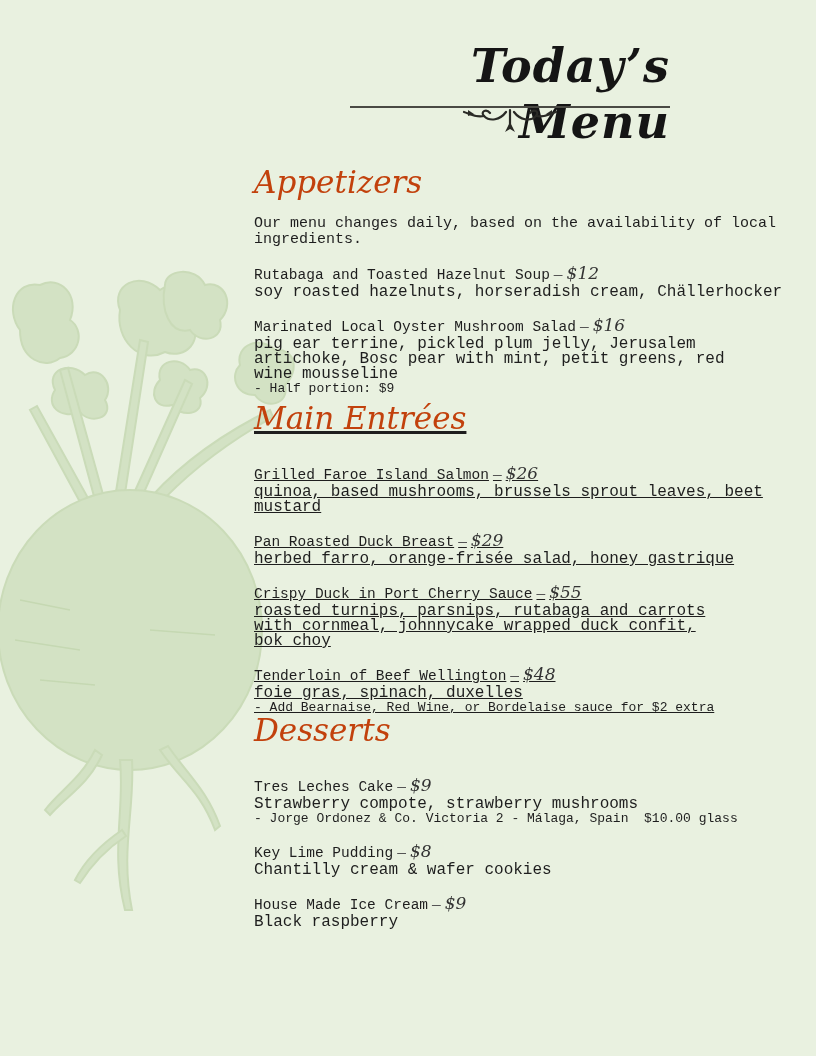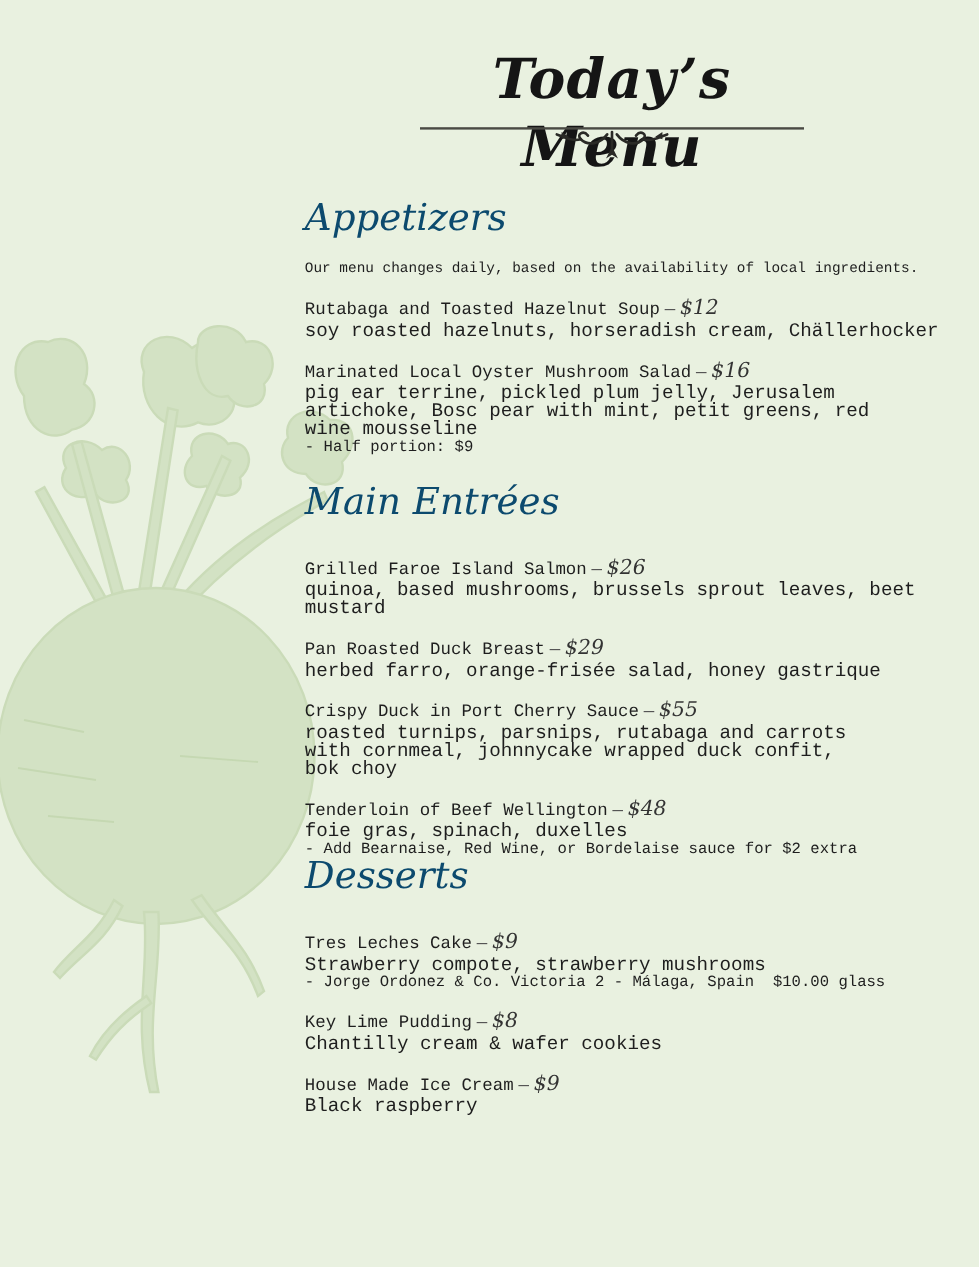--- a/index.html
+++ b/index.html
@@ -10,36 +10,37 @@
       font-family: "Liberation Mono", "DejaVu Sans Mono", monospace;
       color: #1e1e1e;
     }
     .bg-art { position: absolute; left: 0; top: 270px; width: 300px; height: 650px; z-index: 0; }
     .page { position: absolute; left: 0; top: 0; width: 816px; height: 1056px; z-index: 1; }
     .title-wrap { position: absolute; left: 350px; top: 38px; width: 320px; text-align: center; }
     .title {
       font-family: "DejaVu Serif", serif; font-style: italic;
       font-size: 46px; color: #151515; letter-spacing: 1px; line-height: 56px;
       margin: 0;
+      text-align: right;
     }
     .title-rule { position: absolute; left: 350px; top: 106px; width: 320px; height: 2px; background: #4a4a44; }
     .flourish { position: absolute; left: 460px; top: 108px; width: 100px; height: 26px; }
     .section-title {
       font-family: "DejaVu Serif", serif; font-style: italic;
-      font-size: 31px; color: #0c4a6e; margin: 0; line-height: 40px; font-weight: normal;
+      font-size: 31px; color: #c2410c; margin: 0; line-height: 40px; font-weight: normal;
     }
-    .intro { font-size: 12px; margin: 14px 0 0 0; line-height: 16px; }
+    .intro { font-size: 15px; margin: 14px 0 0 0; line-height: 16px; }
     .item { margin-top: 16px; }
     .item-line { font-size: 14.5px; line-height: 18px; }
     .dash { color: #555; margin: 0 4px; }
     .price { font-family: "DejaVu Serif", serif; font-style: italic; font-size: 17px; color: #333; }
     .desc { font-size: 16px; line-height: 15px; margin-top: 1px; }
     .note { font-size: 13px; line-height: 14px; }
     .sec-appetizers { position: absolute; left: 254px; top: 162px; width: 530px; }
-    .sec-mains { position: absolute; left: 254px; top: 398px; width: 530px; }
+    .sec-mains { position: absolute; left: 254px; top: 398px; width: 530px; text-decoration: underline; }
     .sec-desserts { position: absolute; left: 254px; top: 710px; width: 530px; }
     .sec-mains .item:first-of-type, .sec-desserts .item:first-of-type { margin-top: 26px; }
   </style>
 </head>
 <body>
 
 <svg class="bg-art" viewBox="0 0 300 650">
   <g fill="#d3e2c4" stroke="#cadbb8" stroke-width="2">
 
     <path d="M20,60 C5,40 15,10 40,15 C60,5 80,25 70,50 C85,60 80,85 60,88 C45,100 20,90 20,60 Z"></path>

